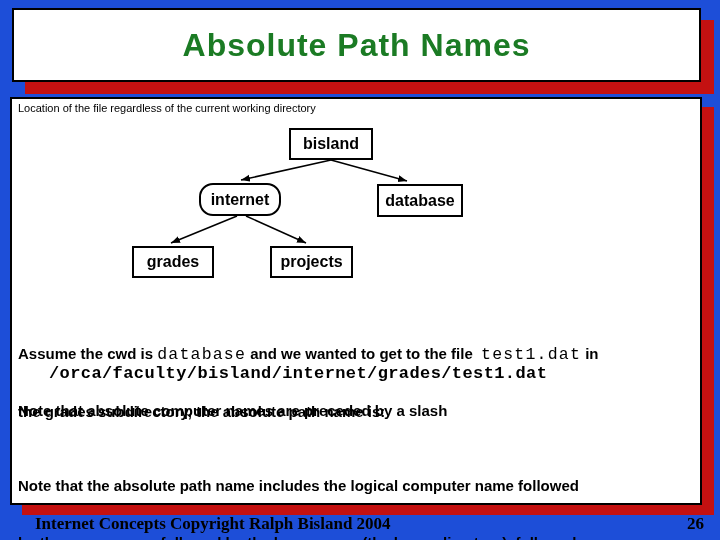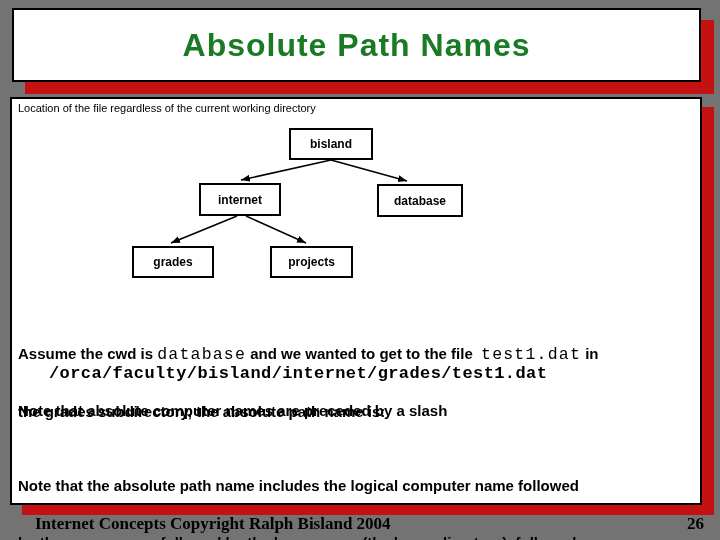--- a/index.html
+++ b/index.html
@@ -5,21 +5,21 @@
   :root{
     --title-green:#1b7b24;
     --shadow-red:#c41111;
     --border-black:#000000;
   }
   *{margin:0;padding:0;box-sizing:border-box;}
   html,body{background:#ffffff;}
   .slide{
     position:relative;
     width:720px;height:540px;
-    background:#737373;
+    background:#1d4ed8;
     font-family:"Liberation Sans",sans-serif;
     color:#000;
     overflow:hidden;
   }
   .title-box{
     position:absolute;left:12px;top:8px;width:689px;height:74px;
     background:#fff;
     border:2px solid var(--border-black);
     box-shadow:13px 12px 0 var(--shadow-red);
     display:flex;align-items:center;justify-content:center;
@@ -56,24 +56,24 @@
     font-size:17px;font-weight:bold;letter-spacing:0.4px;
     white-space:nowrap;
     margin-left:31px;
   }
   .note1{left:18px;top:401px;width:684px;}
   .note2{left:18px;top:438px;width:684px;}
   .tree-node{
     position:absolute;z-index:2;
     background:#fff;border:2px solid var(--border-black);
     display:flex;align-items:center;justify-content:center;
-    font-size:12px;font-weight:600;
+    font-size:16px;font-weight:600;
   }
   .node-bisland {left:289px;top:128px;width:84px;height:32px;}
-  .node-internet{left:199px;top:183px;width:82px;height:33px;}
+  .node-internet{left:199px;top:183px;width:82px;height:33px;border-radius:14px;}
   .node-database{left:377px;top:184px;width:86px;height:33px;}
   .node-grades  {left:132px;top:246px;width:82px;height:32px;}
   .node-projects{left:270px;top:246px;width:83px;height:32px;}
   .tree-arrows{
     position:absolute;left:0;top:0;width:720px;height:540px;
     z-index:1;pointer-events:none;
   }
   .footer-text{
     left:35px;top:514px;
     font-family:"Liberation Serif","DejaVu Serif",serif;

